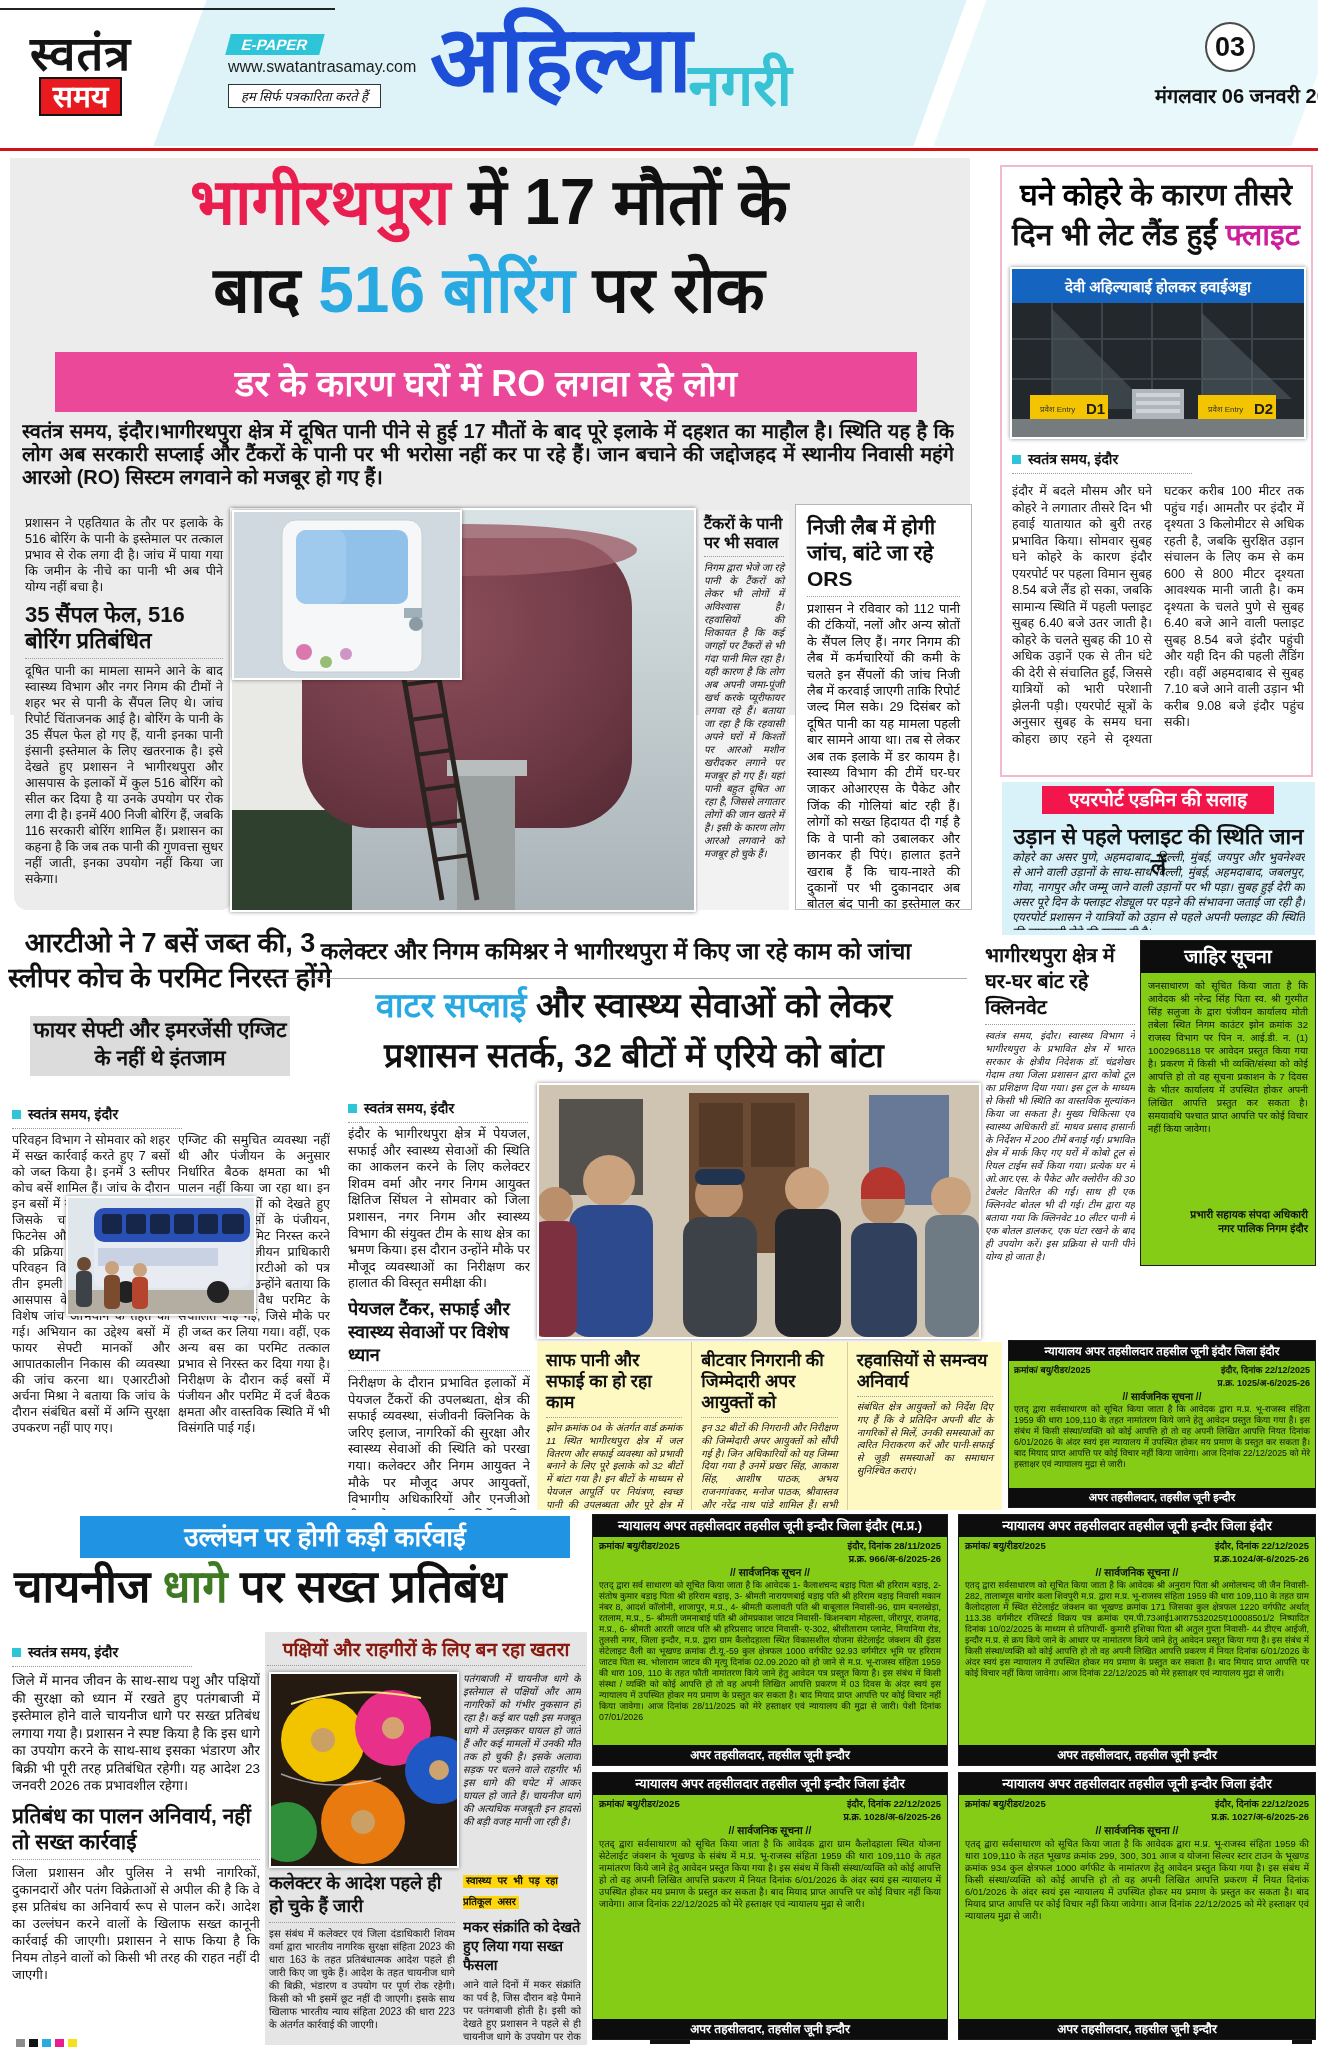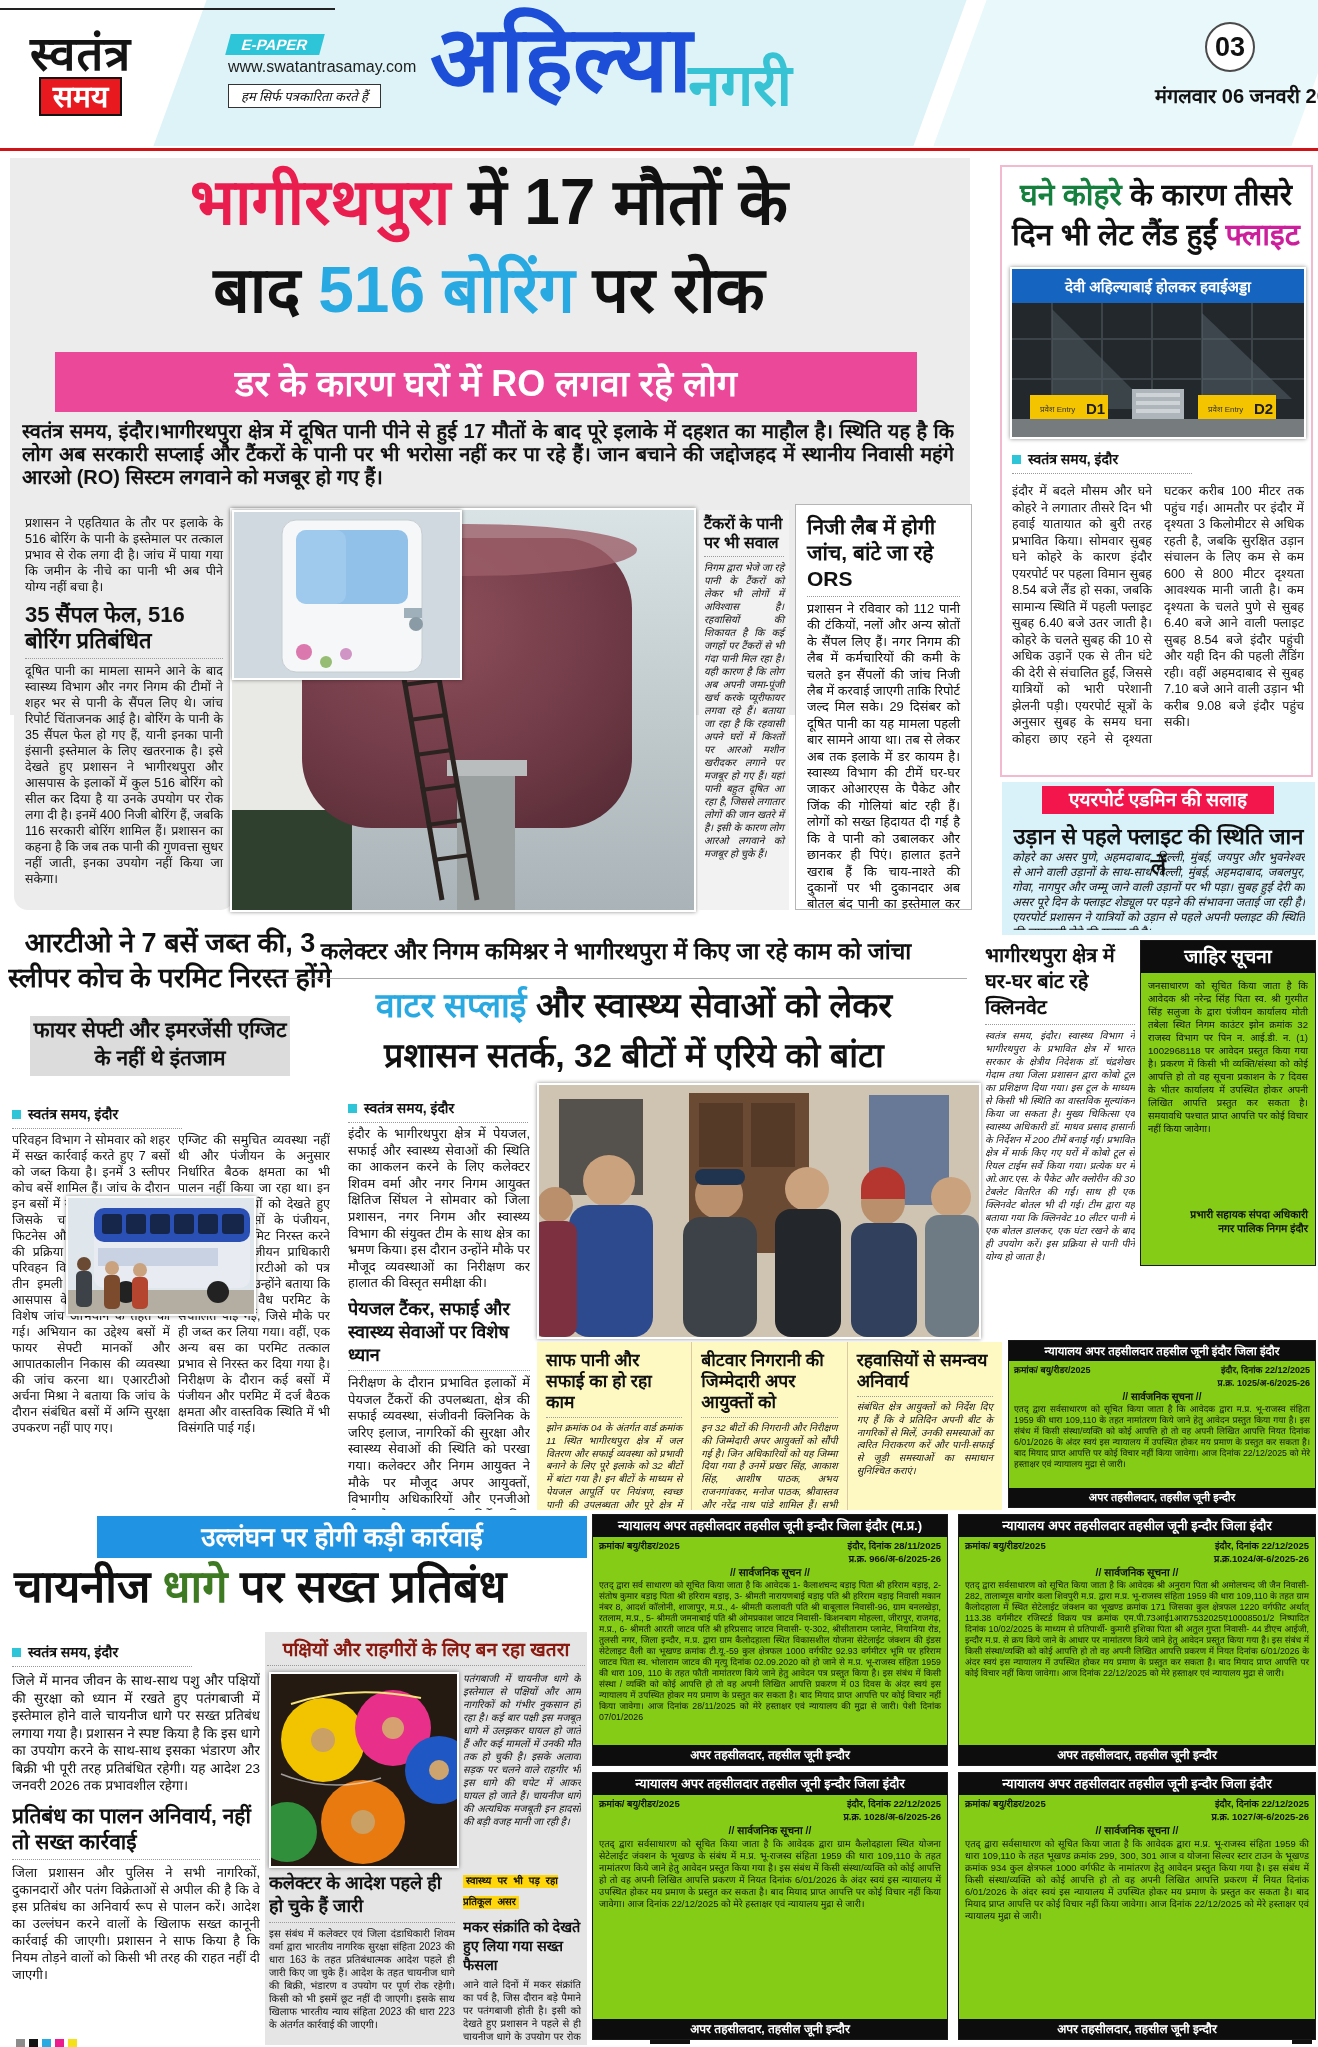--- a/index.html
+++ b/index.html
@@ -42,21 +42,21 @@
   .body13{font-size:12.5px;line-height:16px;}
   .sub23{font-size:22px;font-weight:bold;line-height:26px;}
   .photo{border:2px solid #fff;box-shadow:0 0 4px rgba(0,0,0,.45);}
   .tankerbox .t{font-size:16px;font-weight:bold;line-height:19px;}
   .tankerbox .bd{font-size:10px;line-height:13px;font-style:italic;}
   .orsbox{background:#fff;border:1px solid #b5b5b5;}
   .orsbox .t{font-size:21px;font-weight:bold;line-height:26px;}
   
   .flightbox{background:#fff;border:2px solid #f2b9cf;}
   .fhl{font-size:30px;font-weight:bold;line-height:40px;}
-  .f-cyan{color:#15803d;margin-top:28px;}
+  .f-cyan{color:#000000;margin-top:28px;}
   .f-mag{color:#cc1f9c;}
   .cols2{column-count:2;column-gap:12px;font-size:12.5px;line-height:16.5px;text-align:justify;}
   .advice{background:#d9f1f9;}
   .advice .bar{background:#f2164d;color:#fff;font-size:19px;font-weight:bold;}
   .advice .t{font-size:22px;font-weight:bold;}
   .advice .bd{font-size:11.5px;line-height:15px;font-style:italic;text-align:justify;}
   
   .notice{background:#84cc16;border:1.5px solid #1a1a1a;}
   .notice .hd{background:#0d0d0d;color:#fff;font-weight:bold;text-align:center;}
   .notice .ft{background:#0d0d0d;color:#fff;font-weight:bold;text-align:center;position:absolute;left:0;right:0;bottom:0;}
@@ -363,21 +363,21 @@
     <div class="meta" style="font-size:9px;padding:2px 5px 0;">
       <span>क्रमांक/ बयु/रीडर/2025</span>
       <span style="text-align:right;"><span>इंदौर, दिनांक 22/12/2025</span><br><span>प्र.क्र. 1025/अ-6/2025-26</span></span>
     </div>
     <div class="b ctr" style="font-size:10px;">// सार्वजनिक सूचना //</div>
     <div class="n-small ovh" style="padding:1px 5px;height:88px;">एतद् द्वारा सर्वसाधारण को सूचित किया जाता है कि आवेदक द्वारा म.प्र. भू-राजस्व संहिता 1959 की धारा 109,110 के तहत नामांतरण किये जाने हेतु आवेदन प्रस्तुत किया गया है। इस संबंध में किसी संस्था/व्यक्ति को कोई आपत्ति हो तो वह अपनी लिखित आपत्ति नियत दिनांक 6/01/2026 के अंदर स्वयं इस न्यायालय में उपस्थित होकर मय प्रमाण के प्रस्तुत कर सकता है। बाद मियाद प्राप्त आपत्ति पर कोई विचार नहीं किया जावेगा। आज दिनांक 22/12/2025 को मेरे हस्ताक्षर एवं न्यायालय मुद्रा से जारी।</div>
     <div class="ft" style="font-size:11px;height:19px;line-height:19px;">अपर तहसीलदार, तहसील जूनी इन्दौर</div>
   </section>
 
   <section>
-    <div class="abs bluebar ctr" style="left:97px;top:1516px;width:490px;height:42px;line-height:42px;">उल्लंघन पर होगी कड़ी कार्रवाई</div>
+    <div class="abs bluebar ctr" style="left:80px;top:1516px;width:490px;height:42px;line-height:42px;">उल्लंघन पर होगी कड़ी कार्रवाई</div>
     <div class="abs thl" style="left:14px;top:1562px;width:574px;">
       <span>चायनीज </span><span class="t-green">धागे</span><span> पर सख्त प्रतिबंध</span>
     </div>
     <div class="abs byline" style="left:12px;top:1642px;width:180px;"><span class="sq"></span><span>स्वतंत्र समय, इंदौर</span></div>
     <div class="abs ovh" style="left:12px;top:1672px;width:248px;height:372px;">
       <div class="jt" style="font-size:13.5px;line-height:17.5px;">जिले में मानव जीवन के साथ-साथ पशु और पक्षियों की सुरक्षा को ध्यान में रखते हुए पतंगबाजी में इस्तेमाल होने वाले चायनीज धागे पर सख्त प्रतिबंध लगाया गया है। प्रशासन ने स्पष्ट किया है कि इस धागे का उपयोग करने के साथ-साथ इसका भंडारण और बिक्री भी पूरी तरह प्रतिबंधित रहेगी। यह आदेश 23 जनवरी 2026 तक प्रभावशील रहेगा।</div>
       <div class="b" style="font-size:21px;line-height:26px;margin-top:8px;">प्रतिबंध का पालन अनिवार्य, नहीं तो सख्त कार्रवाई</div>
       <div class="dotr"></div>
       <div class="jt" style="font-size:13px;line-height:17px;">जिला प्रशासन और पुलिस ने सभी नागरिकों, दुकानदारों और पतंग विक्रेताओं से अपील की है कि वे इस प्रतिबंध का अनिवार्य रूप से पालन करें। आदेश का उल्लंघन करने वालों के खिलाफ सख्त कानूनी कार्रवाई की जाएगी। प्रशासन ने साफ किया है कि नियम तोड़ने वालों को किसी भी तरह की राहत नहीं दी जाएगी।</div>
     </div>

